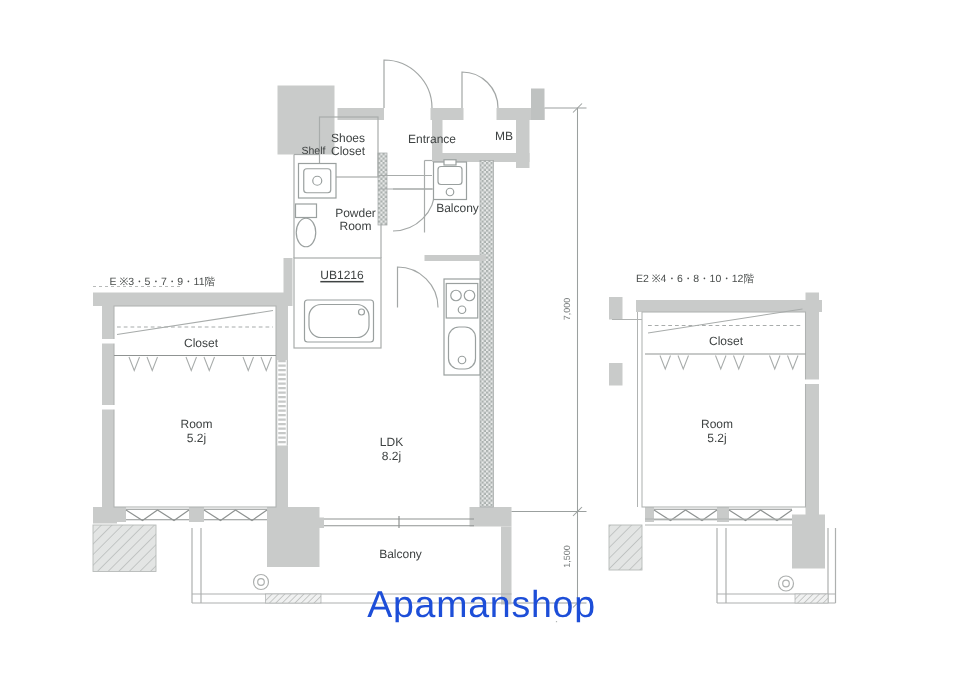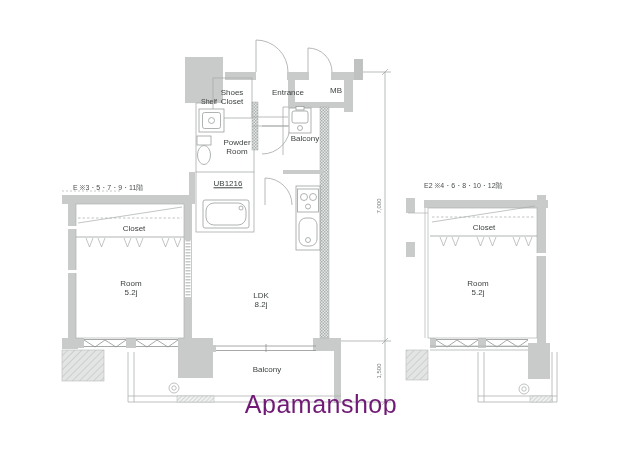--- a/index.html
+++ b/index.html
@@ -18,21 +18,21 @@
     position:absolute;color:#4a4e4d;font-size:7px;white-space:nowrap;
     transform:translateY(-50%);
   }
   .dim{
     position:absolute;color:#7c8080;font-size:6px;white-space:nowrap;
     transform:translate(-50%,-50%);
   }
   .dim.vert{transform:translate(-50%,-50%) rotate(-90deg);}
   .watermark{
     position:absolute;transform:translate(-50%,-50%);
-    color:#701a75;font-size:25px;letter-spacing:0.5px;white-space:nowrap;
+    color:#1d4ed8;font-size:25px;letter-spacing:0.5px;white-space:nowrap;
   }
 </style>
 </head>
 <body>
 
 <div class="canvas">
 
 <svg class="plan-svg" width="640" height="453" viewBox="0 0 640 453">
   <defs>
     <pattern id="wallHatch" width="3" height="3" patternUnits="userSpaceOnUse">

